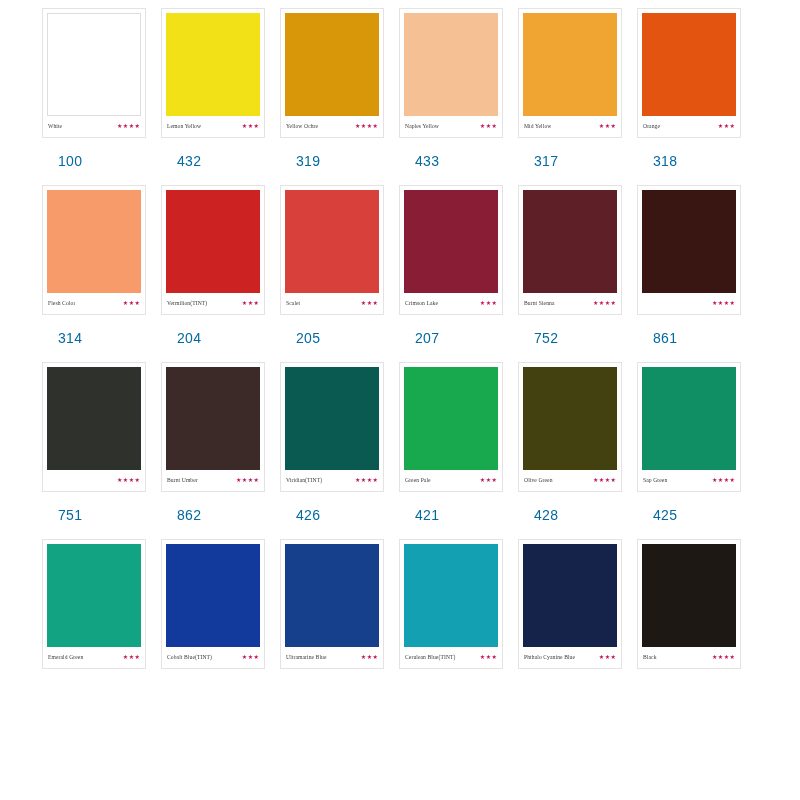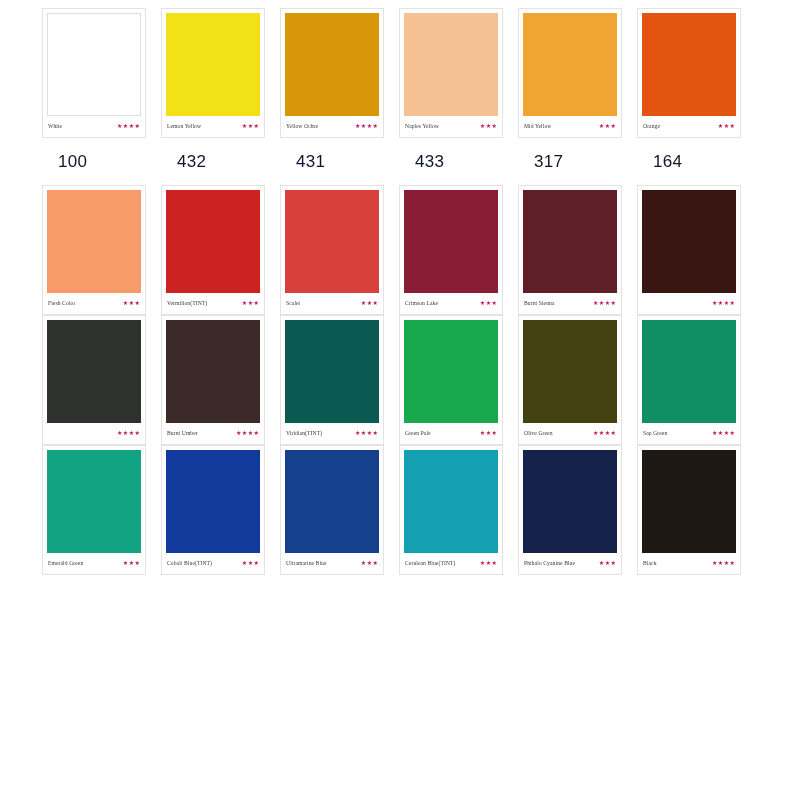--- a/index.html
+++ b/index.html
@@ -111,23 +111,23 @@
     margin-top: 14px;
     margin-bottom: 14px;
   }
   .num-slot {
     width: 119px;
     text-align: left;
     padding-left: 16px;
     box-sizing: border-box;
   }
   .num {
-    font-size: 17px;
+    font-size: 14px;
     line-height: 19px;
-    color: #0f172a;
+    color: #0369a1;
     font-family: "Liberation Sans", "DejaVu Sans", sans-serif;
     letter-spacing: 0.3px;
   }
 </style>
 </head>
 <body>
 
 <div id="chart">
     <div class="swatch-row">
       <div class="cards">
@@ -208,24 +208,24 @@
                 <span class="star" style="color: rgb(194, 24, 91);">★</span>
                 <span class="star" style="color: rgb(194, 24, 91);">★</span>
               </div>
             </div>
           </div>
         </div>
       </div>
       <div class="numbers">
         <div class="num-slot"><span class="num">100</span></div>
         <div class="num-slot"><span class="num">432</span></div>
-        <div class="num-slot"><span class="num">431</span></div>
+        <div class="num-slot"><span class="num">319</span></div>
         <div class="num-slot"><span class="num">433</span></div>
         <div class="num-slot"><span class="num">317</span></div>
-        <div class="num-slot"><span class="num">164</span></div>
+        <div class="num-slot"><span class="num">318</span></div>
       </div>
     </div>
     <div class="swatch-row">
       <div class="cards">
         <div class="card-slot">
           <div class="card">
             <div class="chip" title="#f89b6b" style="background: rgb(248, 155, 107);"></div>
             <div class="card-meta">
               <div class="card-name">Flesh Color</div>
               <div class="stars">
@@ -297,20 +297,28 @@
               <div class="stars">
                 <span class="star" style="color: rgb(194, 24, 91);">★</span>
                 <span class="star" style="color: rgb(194, 24, 91);">★</span>
                 <span class="star" style="color: rgb(194, 24, 91);">★</span>
                 <span class="star" style="color: rgb(194, 24, 91);">★</span>
               </div>
             </div>
           </div>
         </div>
       </div>
+      <div class="numbers">
+        <div class="num-slot"><span class="num">314</span></div>
+        <div class="num-slot"><span class="num">204</span></div>
+        <div class="num-slot"><span class="num">205</span></div>
+        <div class="num-slot"><span class="num">207</span></div>
+        <div class="num-slot"><span class="num">752</span></div>
+        <div class="num-slot"><span class="num">861</span></div>
+      </div>
     </div>
     <div class="swatch-row">
       <div class="cards">
         <div class="card-slot">
           <div class="card">
             <div class="chip" title="#2e312c" style="background: rgb(46, 49, 44);"></div>
             <div class="card-meta">
               <div class="card-name"></div>
               <div class="stars">
                 <span class="star" style="color: rgb(194, 24, 91);">★</span>
@@ -384,20 +392,28 @@
               <div class="stars">
                 <span class="star" style="color: rgb(194, 24, 91);">★</span>
                 <span class="star" style="color: rgb(194, 24, 91);">★</span>
                 <span class="star" style="color: rgb(194, 24, 91);">★</span>
                 <span class="star" style="color: rgb(194, 24, 91);">★</span>
               </div>
             </div>
           </div>
         </div>
       </div>
+      <div class="numbers">
+        <div class="num-slot"><span class="num">751</span></div>
+        <div class="num-slot"><span class="num">862</span></div>
+        <div class="num-slot"><span class="num">426</span></div>
+        <div class="num-slot"><span class="num">421</span></div>
+        <div class="num-slot"><span class="num">428</span></div>
+        <div class="num-slot"><span class="num">425</span></div>
+      </div>
     </div>
     <div class="swatch-row">
       <div class="cards">
         <div class="card-slot">
           <div class="card">
             <div class="chip" title="#12a383" style="background: rgb(18, 163, 131);"></div>
             <div class="card-meta">
               <div class="card-name">Emerald Green</div>
               <div class="stars">
                 <span class="star" style="color: rgb(194, 24, 91);">★</span>

